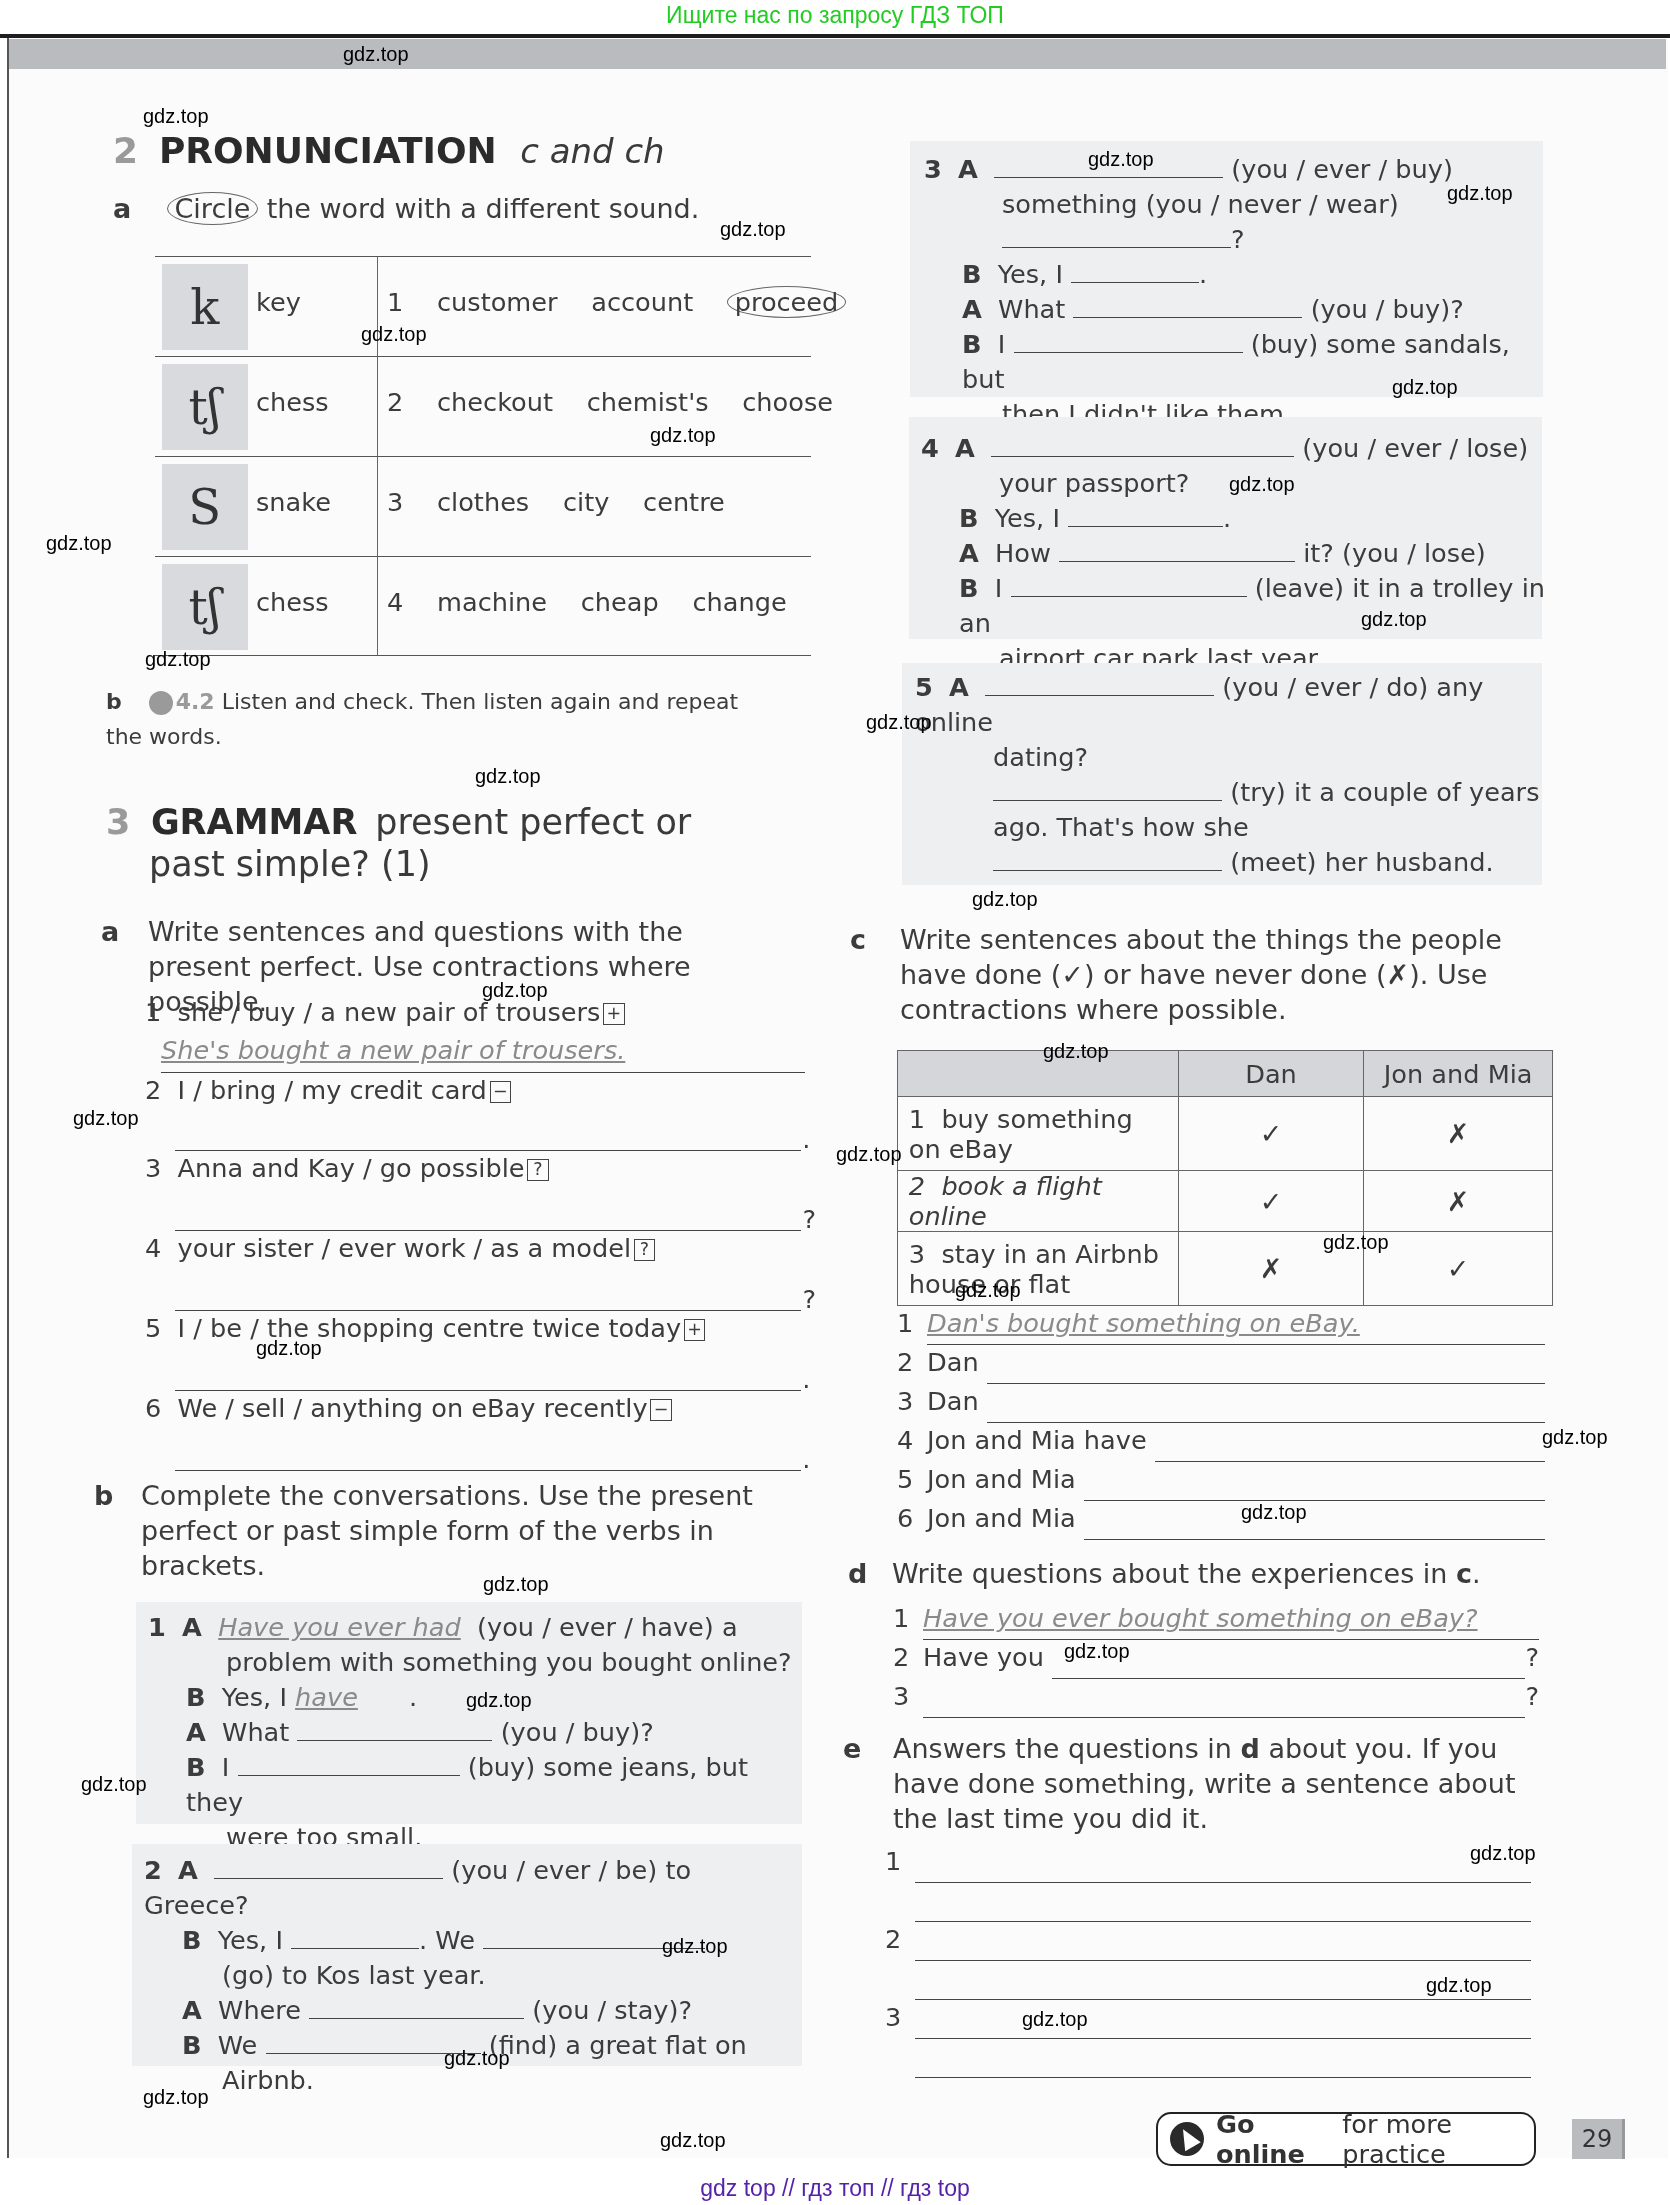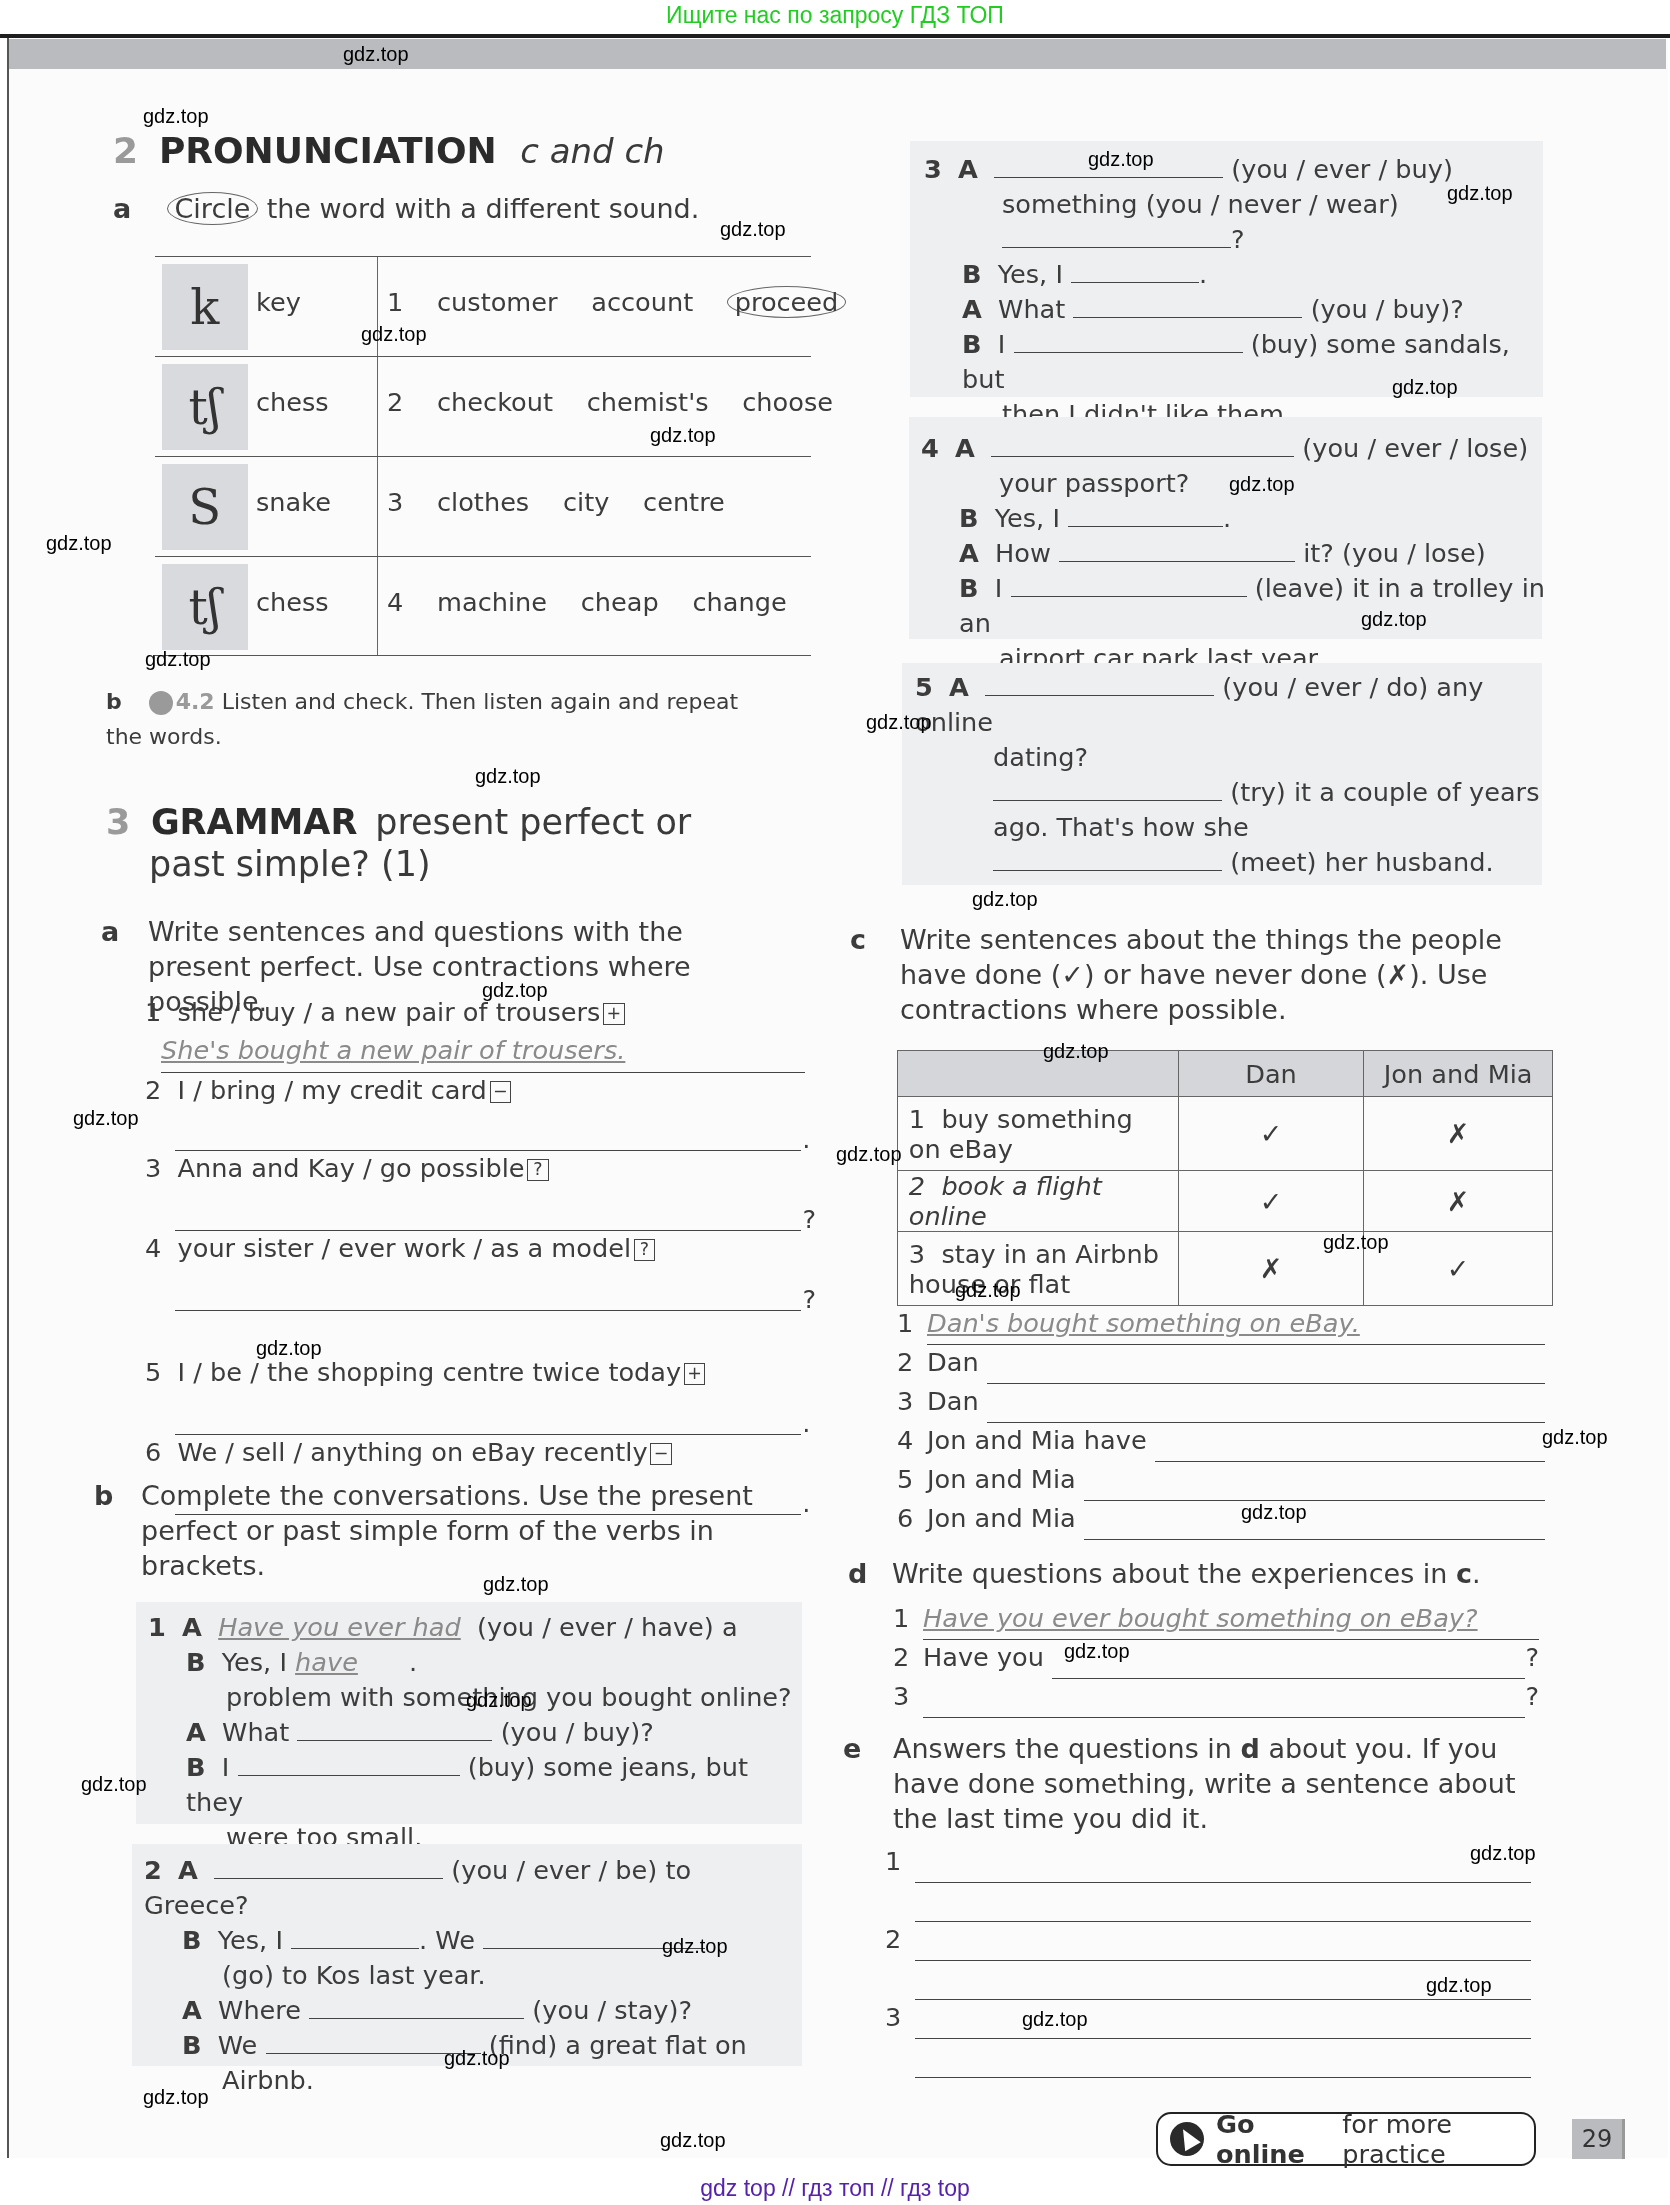--- a/index.html
+++ b/index.html
@@ -135,41 +135,41 @@
   <div style="height:42px;"><span>3</span>&nbsp; <span>Anna and Kay / go possible</span><span class="sign">?</span></div>
   <div style="height:38px; border-bottom:1.3px solid #444; margin-left:30px; margin-right:4px; position:relative;">
       <span style="position:absolute; right:-15px; bottom:-6.7px;">?</span>
     </div>
 
   <div style="height:42px;"><span>4</span>&nbsp; <span>your sister / ever work / as a model</span><span class="sign">?</span></div>
   <div style="height:38px; border-bottom:1.3px solid #444; margin-left:30px; margin-right:4px; position:relative;">
       <span style="position:absolute; right:-15px; bottom:-6.7px;">?</span>
     </div>
 
-  <div style="height:42px;margin-top:44px;"><span>5</span>&nbsp; <span>I / be / the shopping centre twice today</span><span class="sign">+</span></div>
+  <div style="height:42px;"><span>5</span>&nbsp; <span>I / be / the shopping centre twice today</span><span class="sign">+</span></div>
   <div style="height:38px; border-bottom:1.3px solid #444; margin-left:30px; margin-right:4px; position:relative;">
       <span style="position:absolute; right:-9.4px; bottom:-6.7px;">.</span>
     </div>
 
   <div style="height:42px;"><span>6</span>&nbsp; <span>We / sell / anything on eBay recently</span><span class="sign">−</span></div>
   <div style="height:38px; border-bottom:1.3px solid #444; margin-left:30px; margin-right:4px; position:relative;">
       <span style="position:absolute; right:-9.4px; bottom:-6.7px;">.</span>
     </div>
 </div>
 
 <div class="abs txt" style="left:94px; top:1478px; width:660px; font-size:27px; padding-left:47px;">
   <span class="lbl" style="position:absolute; left:0;">b</span>
   <span>Complete the conversations. Use the present perfect or past simple form of the verbs in brackets.</span>
 </div>
 
 <div class="shade" style="left:136px; top:1602px; width:666px; height:222px;"></div>
 <div class="abs txt" style="left:148px; top:1610px; width:646px;">
   <div><span class="lbl">1</span>&nbsp;&nbsp;<span class="lbl">A</span>&nbsp;&nbsp;<span class="ans">Have you ever had</span>&nbsp; <span>(you / ever / have) a</span></div>
+  <div style="padding-left:78px;">problem with something you bought online?</div>
   <div style="padding-left:38px;"><span class="lbl">B</span>&nbsp;&nbsp;<span>Yes, I</span> <span class="ans" style="display:inline-block; width:114px;">have</span><span>.</span></div>
-  <div style="padding-left:78px;">problem with something you bought online?</div>
   <div style="padding-left:38px;"><span class="lbl">A</span>&nbsp;&nbsp;<span>What</span> <span class="blank" style="width:195px;"></span> <span>(you / buy)?</span></div>
   <div style="padding-left:38px;"><span class="lbl">B</span>&nbsp;&nbsp;<span>I</span> <span class="blank" style="width:222px;"></span> <span>(buy) some jeans, but they</span></div>
   <div style="padding-left:78px;">were too small.</div>
 </div>
 
 <div class="shade" style="left:132px; top:1844px; width:670px; height:222px;"></div>
 <div class="abs txt" style="left:144px; top:1853px; width:646px;">
   <div><span class="lbl">2</span>&nbsp;&nbsp;<span class="lbl">A</span>&nbsp;&nbsp;<span class="blank" style="width:229px;"></span> <span>(you / ever / be) to Greece?</span></div>
   <div style="padding-left:38px;"><span class="lbl">B</span>&nbsp;&nbsp;<span>Yes, I</span> <span class="blank" style="width:128px;"></span><span>. We</span> <span class="blank" style="width:222px;"></span></div>
   <div style="padding-left:78px;">(go) to Kos last year.</div>

